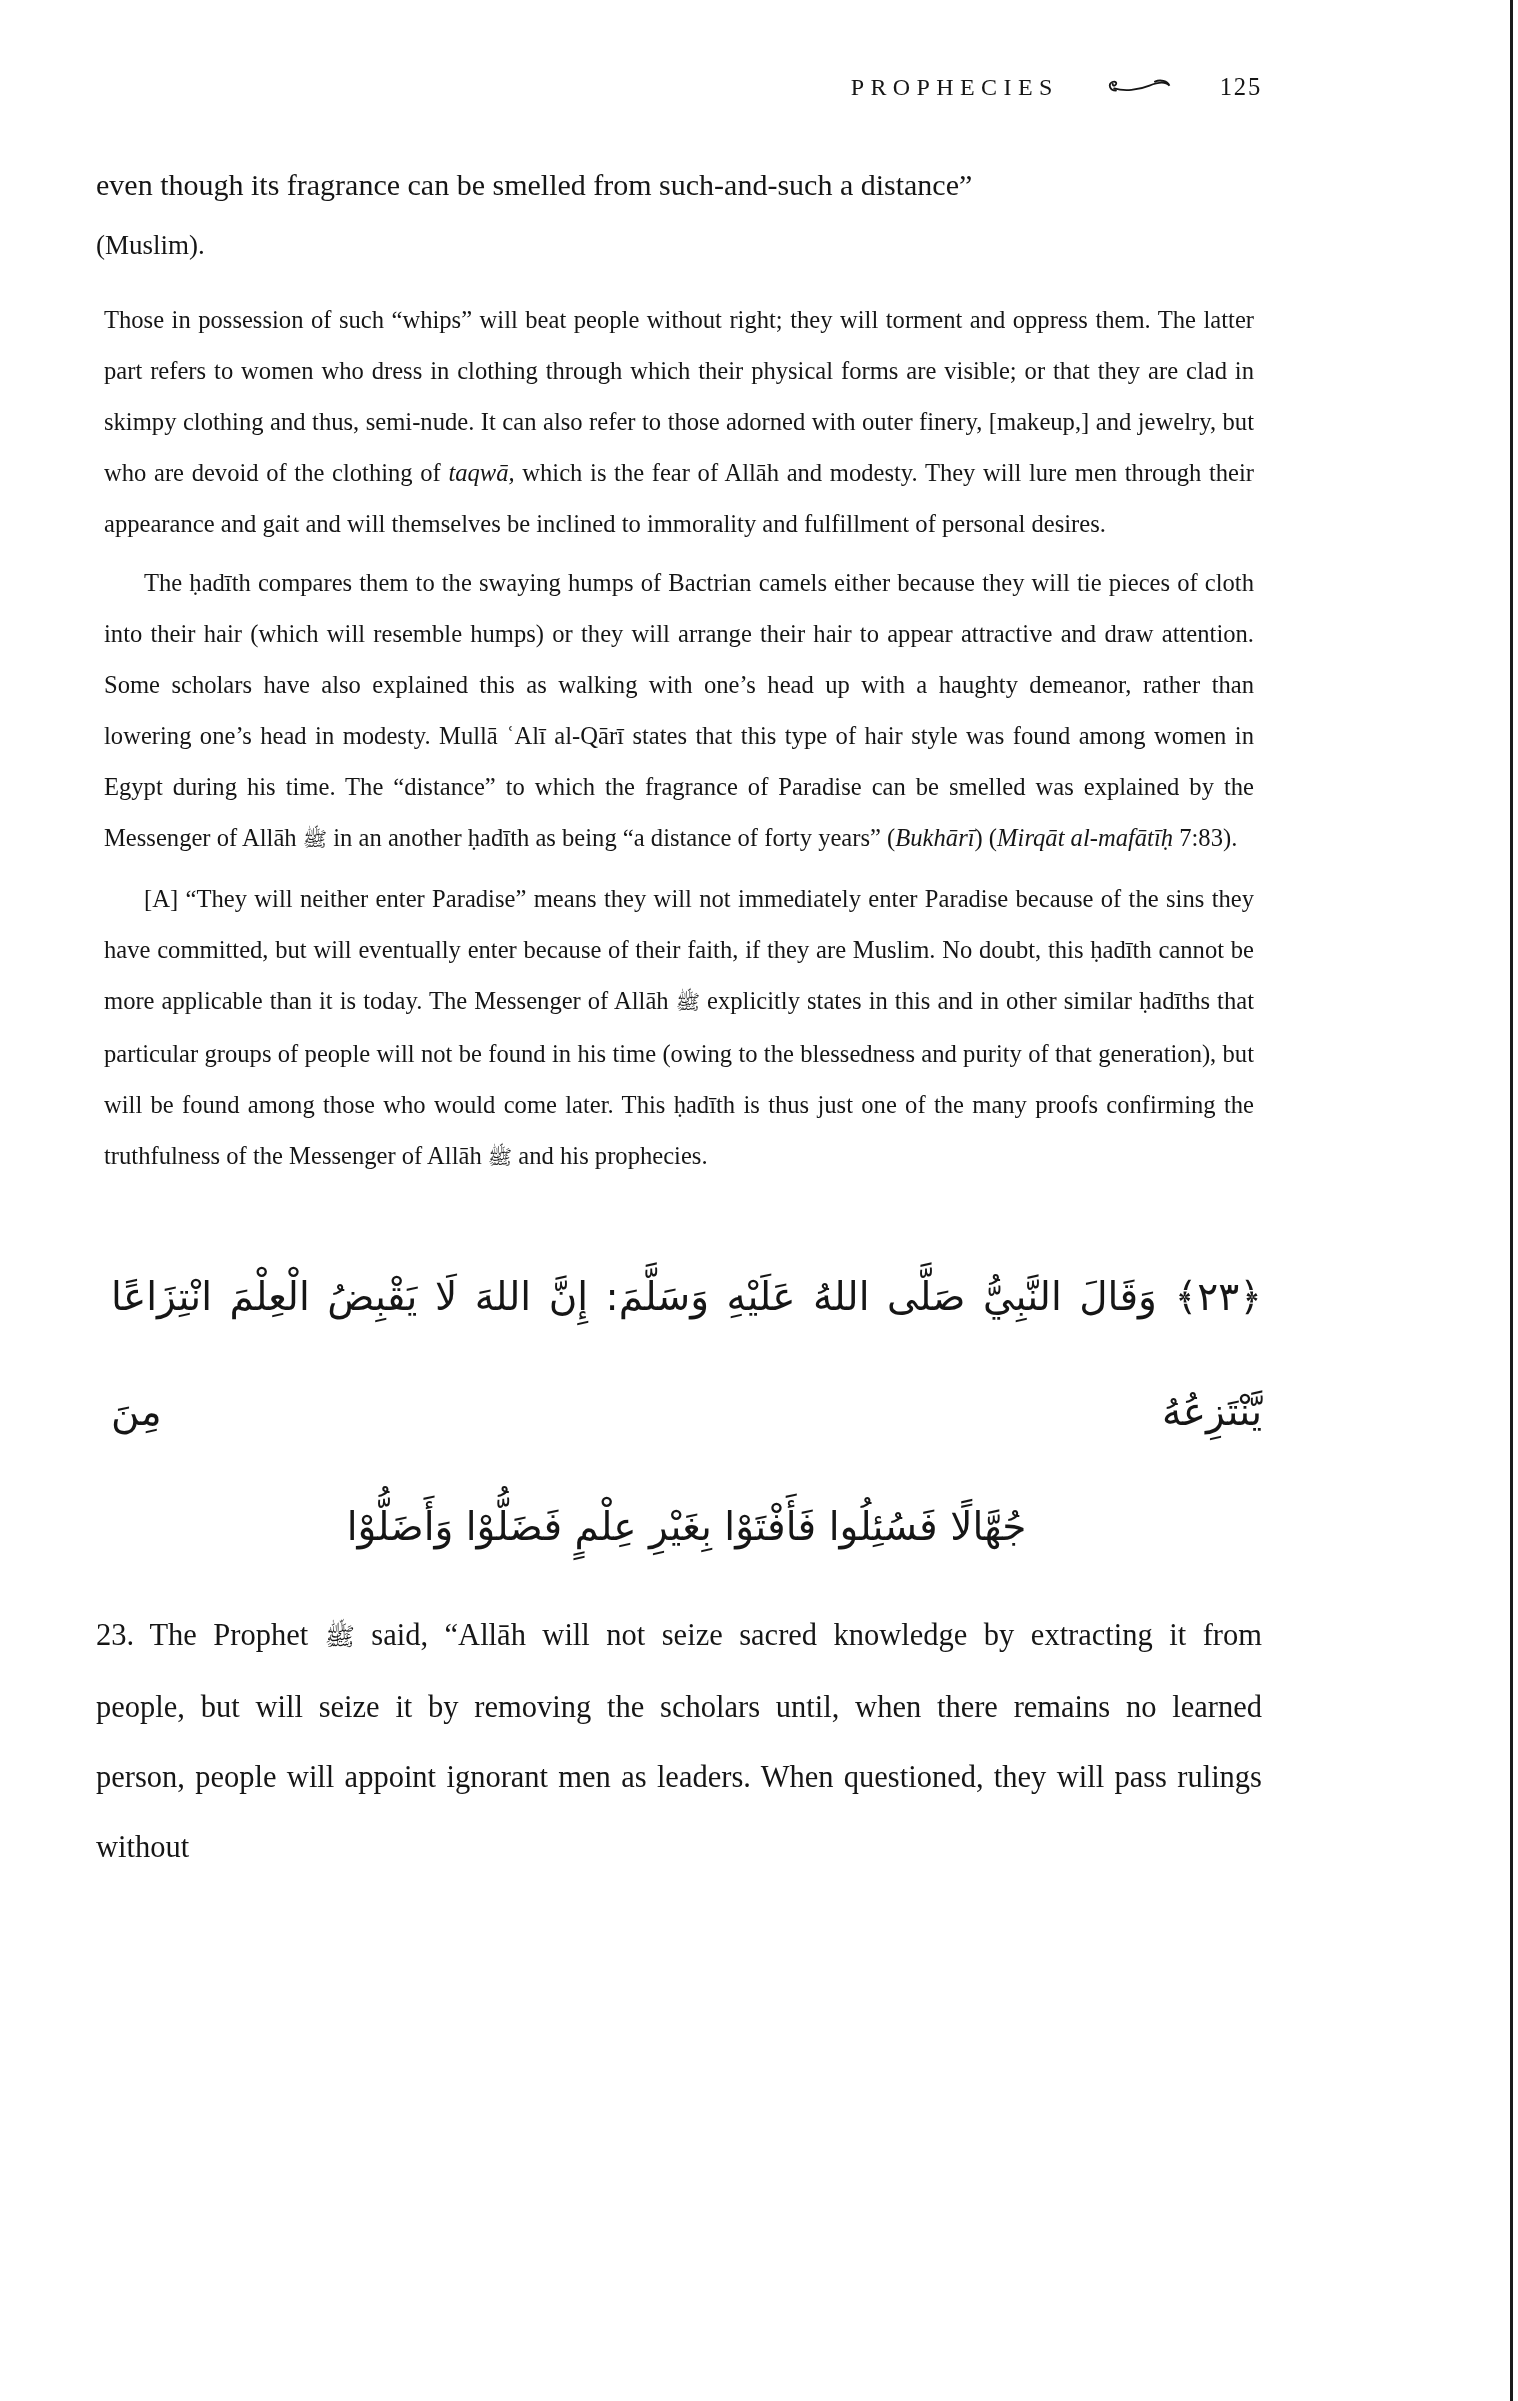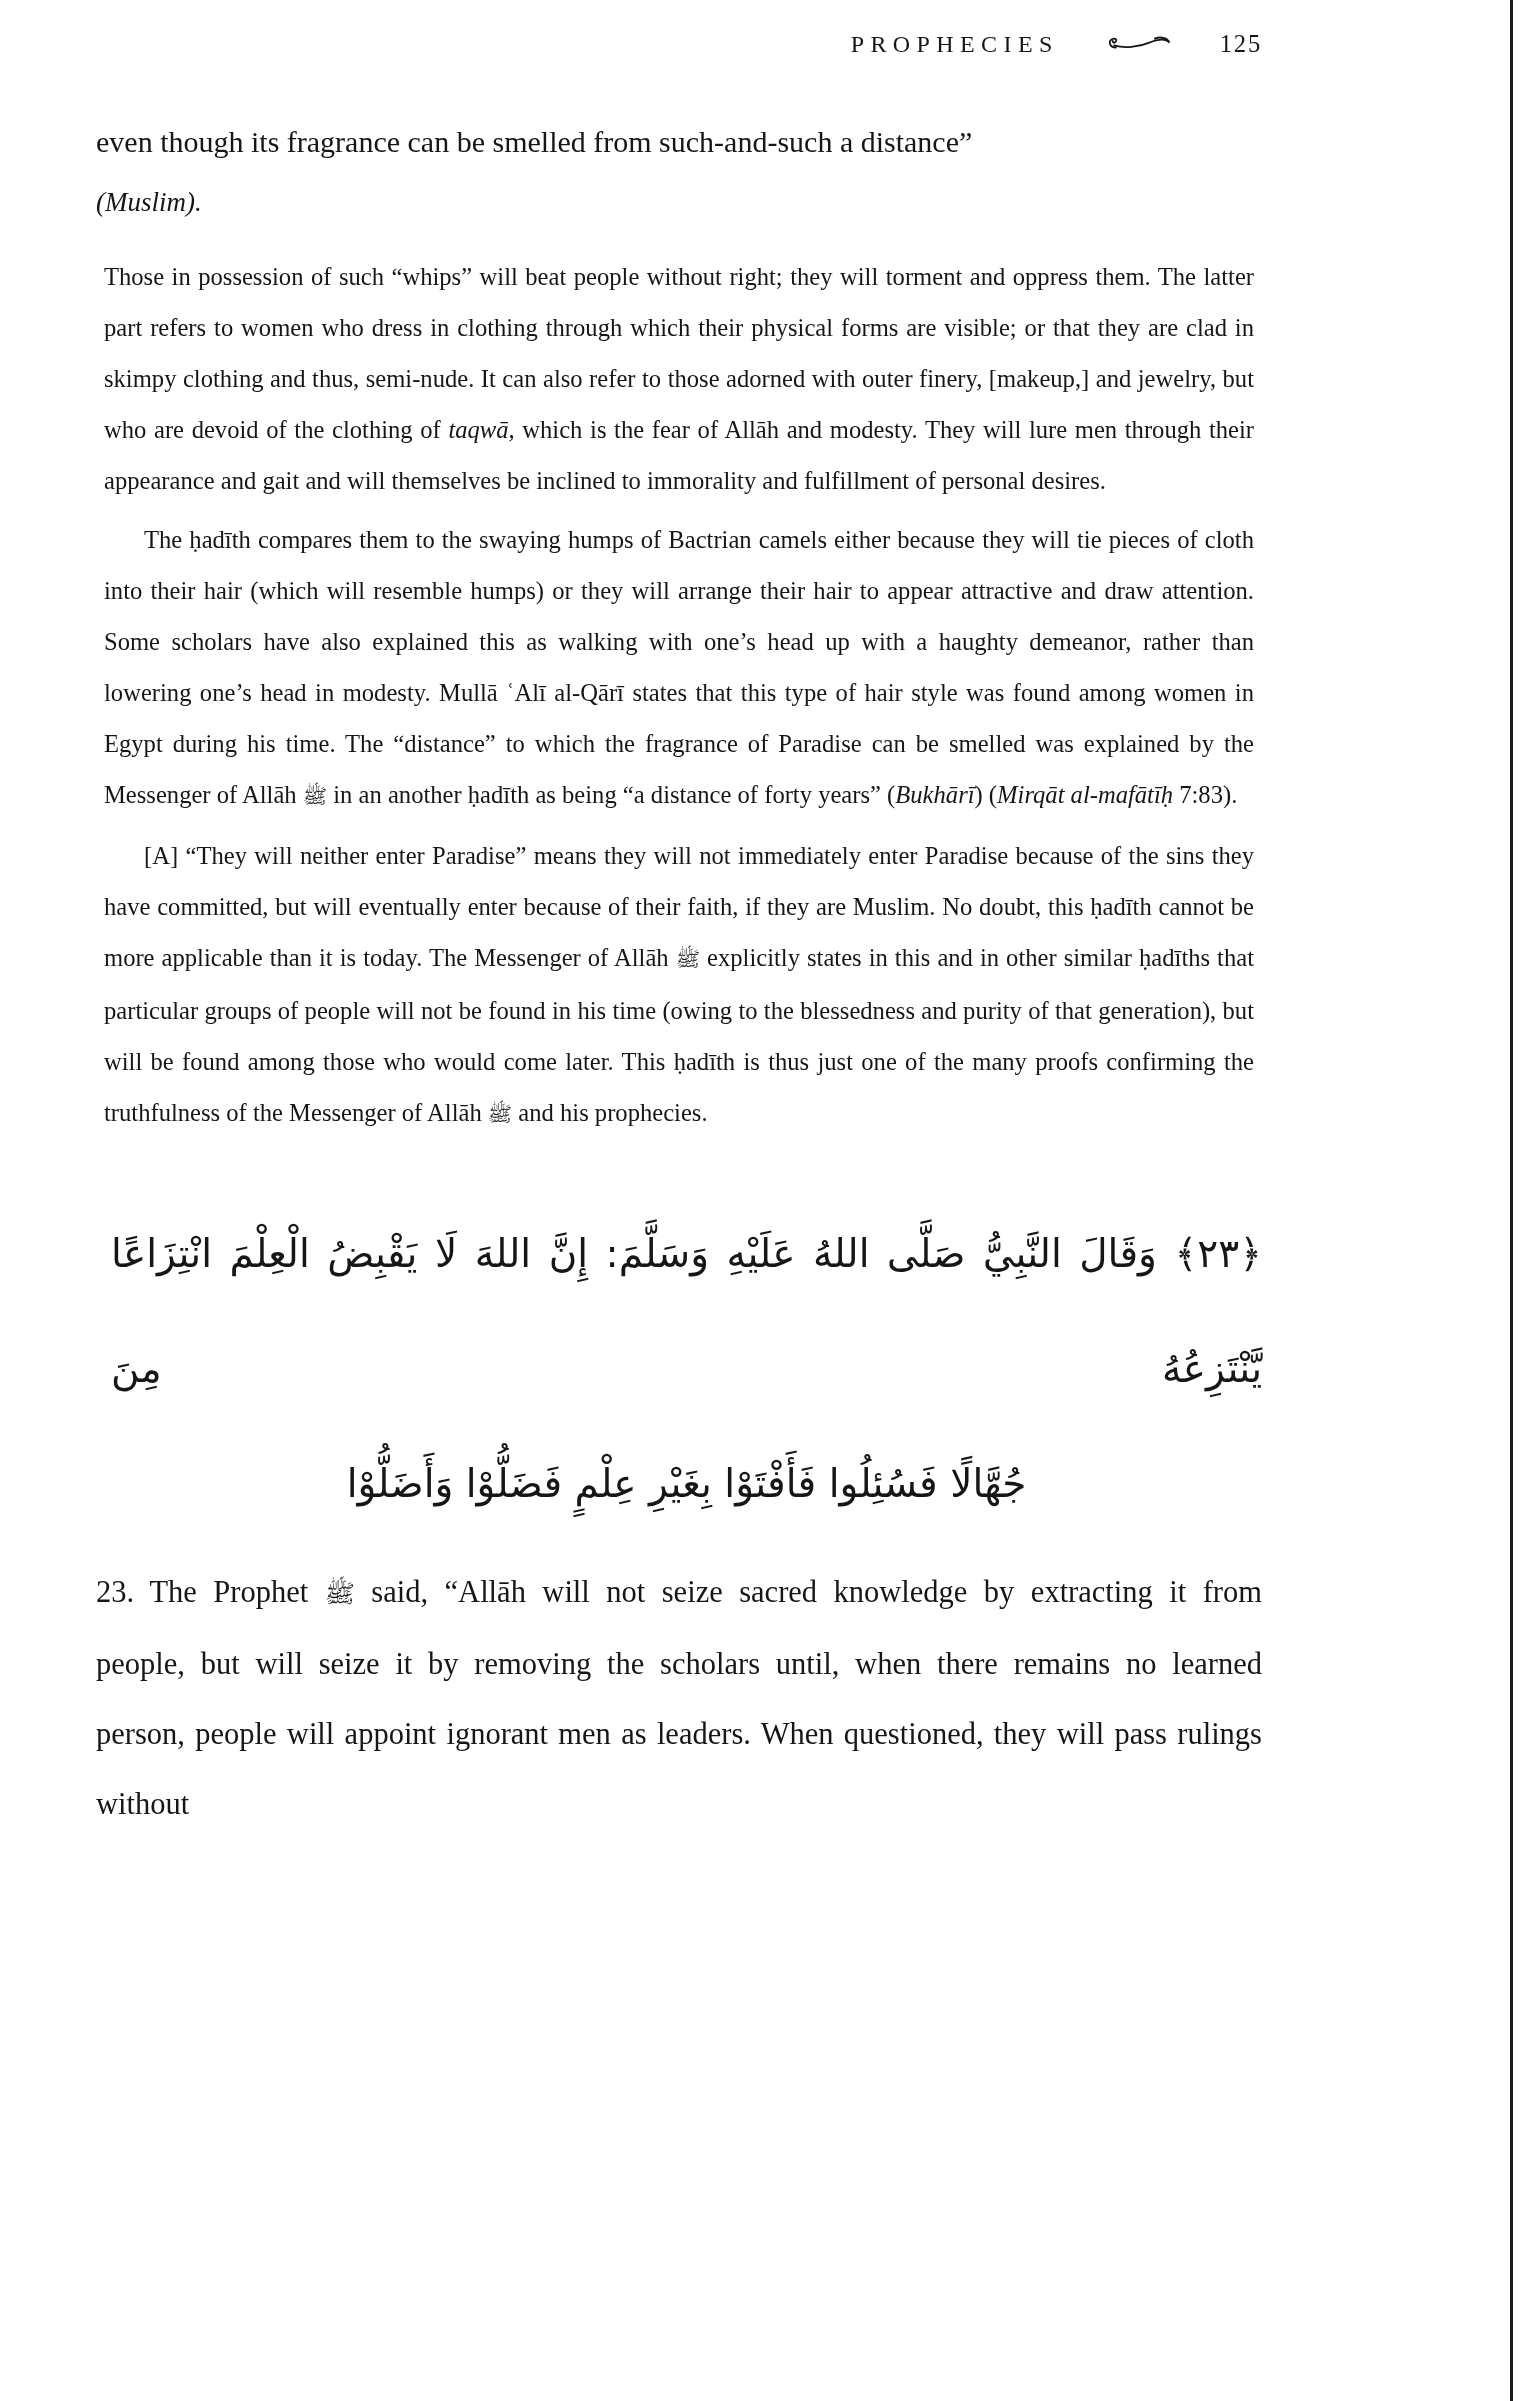--- a/index.html
+++ b/index.html
@@ -14,29 +14,29 @@
   .page{position:absolute;inset:0;}
   .scan-edge{
     position:absolute;top:0;bottom:0;right:6.4px;width:2.7px;
     background:#1b1b1b;
   }
   .content{position:absolute;left:96px;top:0;width:1166px;}
 
   
   .pagehead{
     display:flex;justify-content:flex-end;align-items:center;
-    column-gap:47px;padding-top:30px;
+    column-gap:47px;padding-top:73px;
   }
   .head-title{font-size:24px;letter-spacing:6.4px;}
   .head-orn{display:inline-flex;align-items:center;}
   .head-num{font-size:24.6px;letter-spacing:1.8px;}
 
   
   .lead-line{margin:62px 0 0 0;font-size:30px;line-height:43px;}
-  .lead-attr{margin:24px 0 0 0;font-size:27px;font-style:italic;}
+  .lead-attr{margin:24px 0 0 0;font-size:27px;}
 
   
   .commentary{margin-top:33px;font-size:24.6px;line-height:51px;text-align:justify;}
   .c-par{margin:8px;}
   .c-par.indent{text-indent:40px;}
 
   
   .arabic{
     margin-top:56px;
     direction:rtl;

